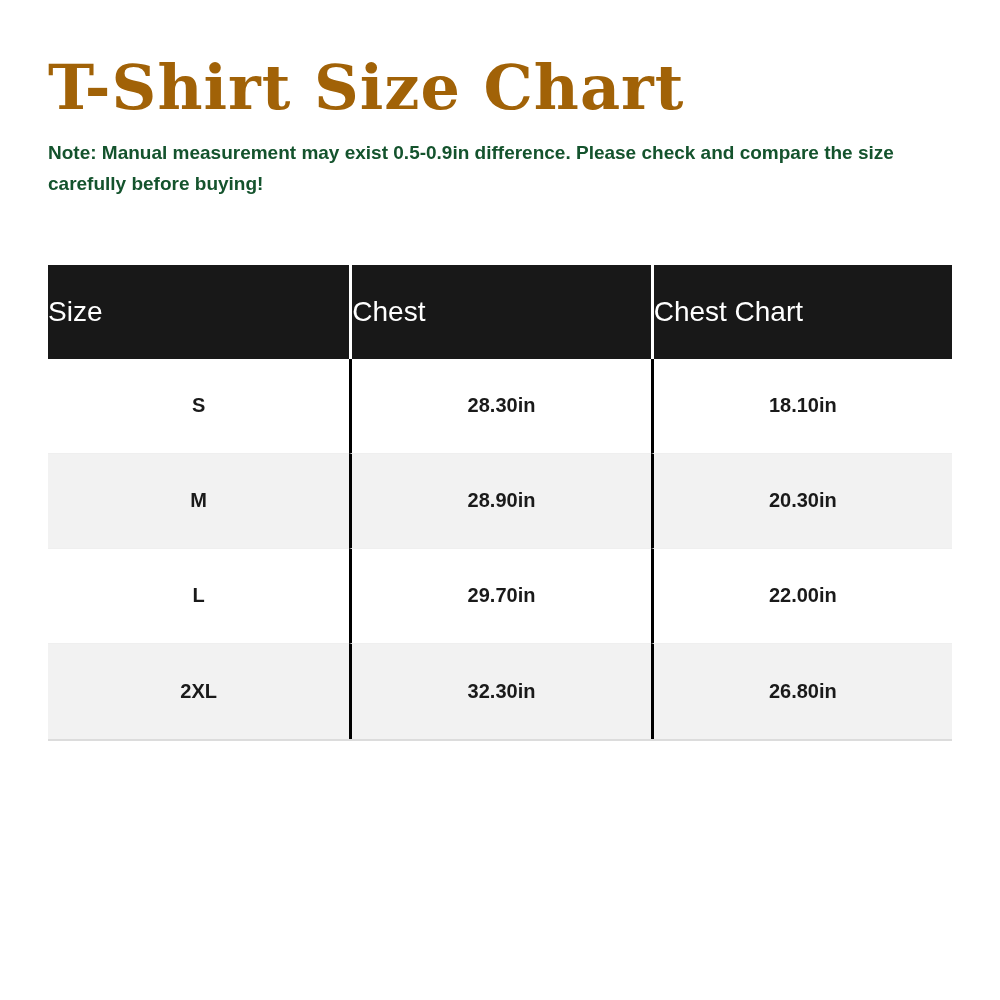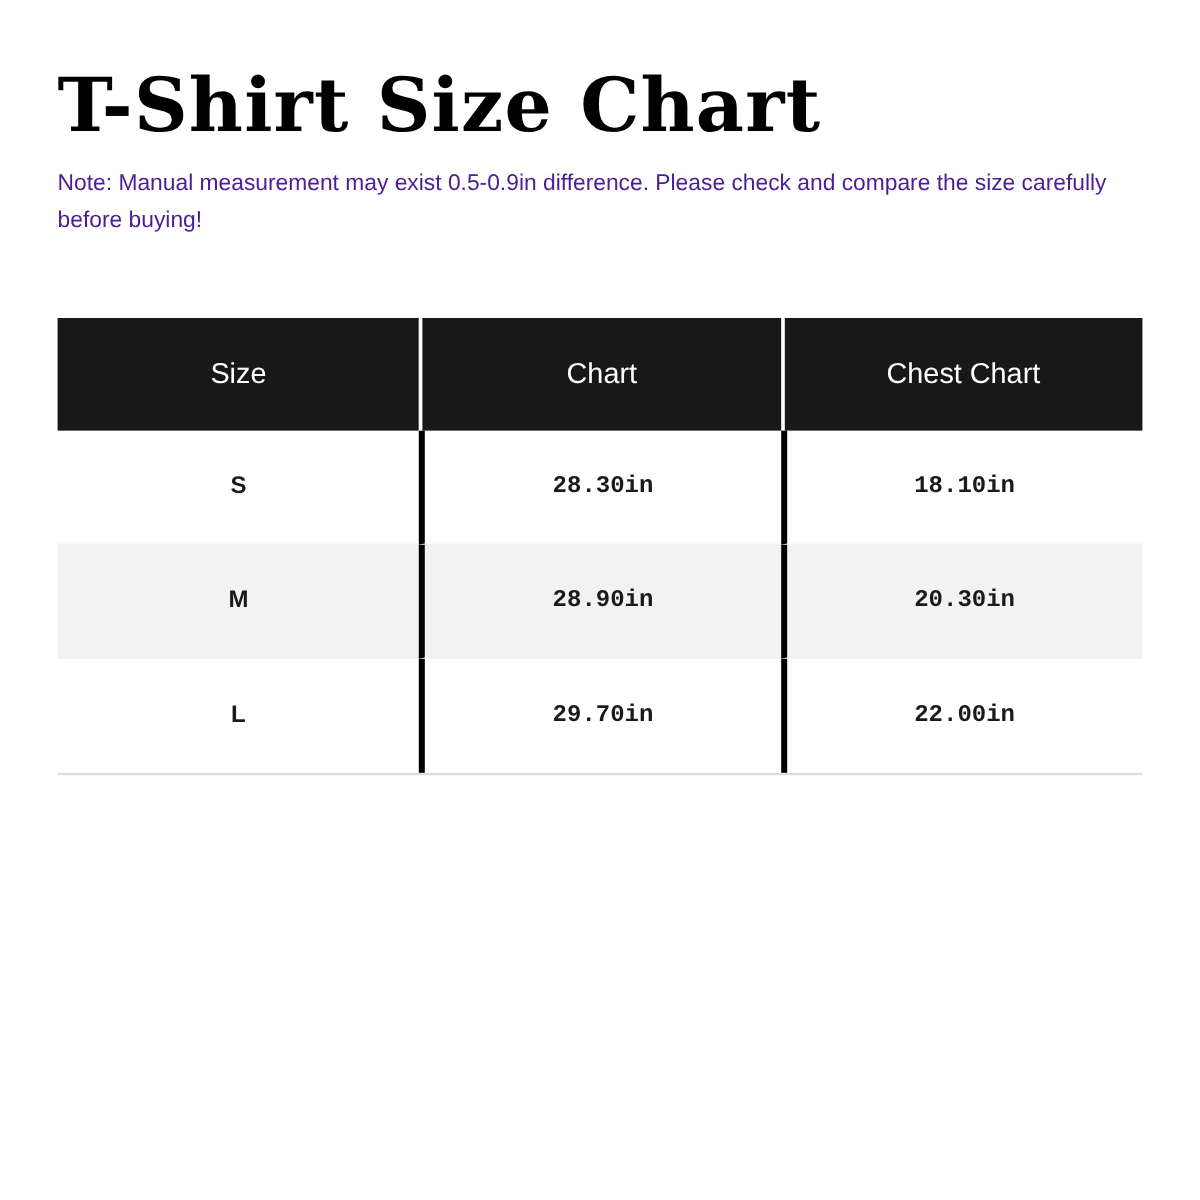--- a/index.html
+++ b/index.html
@@ -15,64 +15,64 @@
     min-height: 1000px;
     margin: 0 auto;
     padding: 0 48px;
   }
   .title {
     font-family: "DejaVu Serif", serif;
     font-weight: 700;
     font-size: 62px;
     line-height: 1.1;
     letter-spacing: 1px;
-    color: #000000;
+    color: #a16207;
     margin: 54px 0 0 0;
   }
   .note {
     font-size: 19px;
     line-height: 1.6;
-    color: #4c1d95;
+    color: #14532d;
     margin: 16px 0 0 0;
+    font-weight: bold;
   }
   table.size-chart {
     width: 100%;
     margin-top: 66px;
     border-collapse: separate;
     border-spacing: 0;
     table-layout: fixed;
     border-bottom: 2px solid #dcdcdc;
   }
   table.size-chart thead th {
     background: #181818;
     color: #ffffff;
     font-weight: 400;
-    font-size: 24px;
+    font-size: 28px;
     height: 94px;
-    text-align: center;
+    text-align: left;
     vertical-align: middle;
     padding: 0;
   }
   table.size-chart thead th + th {
     border-left: 3px solid #ffffff;
   }
   table.size-chart tbody td {
     height: 95px;
     text-align: center;
     vertical-align: middle;
     font-weight: 700;
     font-size: 20px;
     color: #1a1a1a;
     background: #ffffff;
     padding: 0;
     border-bottom: 1px solid #efefef;
   }
   table.size-chart tbody td + td {
-    border-left: 5px solid #000000;
-    font-family: Liberation Mono, monospace;
+    border-left: 3px solid #000000;
   }
   table.size-chart tbody tr:nth-child(even) td {
     background: #f2f2f2;
   }
   table.size-chart tbody tr:last-child td {
     border-bottom: none;
   }
 </style>
 </head>
 <body>
@@ -80,36 +80,41 @@
 <div class="page">
 
   <h1 class="title">T-Shirt Size Chart</h1>
 
   <p class="note">Note: Manual measurement may exist 0.5-0.9in difference. Please check and compare the size carefully before buying!</p>
 
   <table class="size-chart">
     <thead>
       <tr>
         <th>Size</th>
-        <th>Chart</th>
+        <th>Chest</th>
         <th>Chest Chart</th>
       </tr>
     </thead>
     <tbody>
       <tr>
         <td>S</td>
         <td>28.30in</td>
         <td>18.10in</td>
       </tr>
       <tr>
         <td>M</td>
         <td>28.90in</td>
         <td>20.30in</td>
       </tr>
       <tr>
         <td>L</td>
         <td>29.70in</td>
         <td>22.00in</td>
       </tr>
+      <tr>
+        <td>2XL</td>
+        <td>32.30in</td>
+        <td>26.80in</td>
+      </tr>
     </tbody>
   </table>
 
 </div>
 
 </body></html>

